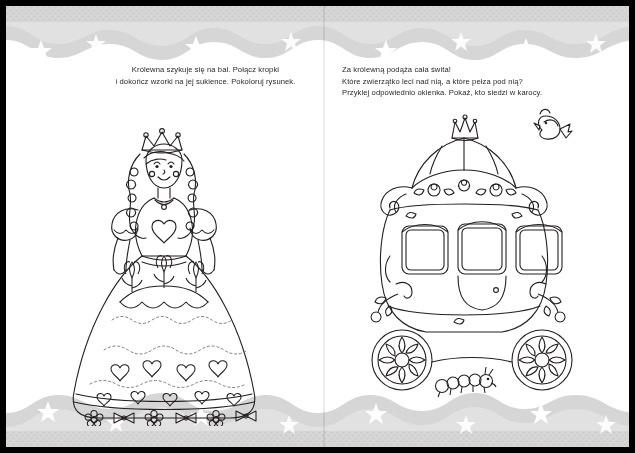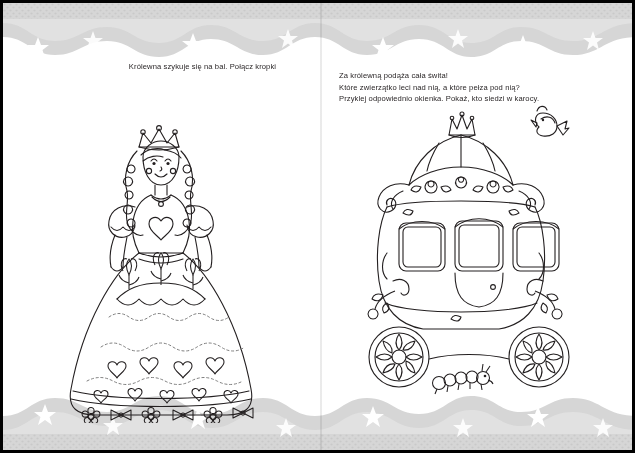--- a/index.html
+++ b/index.html
@@ -12,21 +12,21 @@
     height: 453px;
     overflow: hidden;
     font-family: "Liberation Sans", sans-serif;
   }
   #page {
     position: relative;
     width: 635px;
     height: 453px;
     background: #ffffff;
     box-sizing: border-box;
-    border: 3px solid #000000;
+    border: 6px solid #000000;
     overflow: hidden;
   }
 
   
   .band {
     position: absolute;
     left: 0;
     width: 635px;
     overflow: hidden;
     pointer-events: none;
@@ -53,21 +53,21 @@
     letter-spacing: 0.1px;
   }
   .instructions.left {
     left: 92px;
     top: 58px;
     width: 215px;
     text-align: center;
   }
   .instructions.right {
     left: 336px;
-    top: 67px;
+    top: 58px;
     width: 272px;
     text-align: left;
   }
   .instructions p { margin: 0; }
 
   
   .art {
     position: absolute;
   }
   .art.princess {
@@ -186,20 +186,21 @@
         <polygon points="535,26 538,34 546,34 539.5,39 542,47 535,42 528,47 530.5,39 524,34 532,34"></polygon>
         <polygon points="600,38 602.5,45 610,45 604,49.5 606,57 600,52.5 594,57 596,49.5 590,45 597.5,45" opacity="0.9"></polygon>
       </g>
     </svg>
   </div>
 
   <div class="fold"></div>
 
   <div class="instructions left">
     <p>Królewna szykuje się na bal. Połącz kropki</p>
+    <p>i dokończ wzorki na jej sukience. Pokoloruj rysunek.</p>
   </div>
 
   <div class="instructions right">
     <p>Za królewną podąża cała świta!</p>
     <p>Które zwierzątko leci nad nią, a które pełza pod nią?</p>
     <p>Przyklej odpowiednio okienka. Pokaż, kto siedzi w karocy.</p>
   </div>
 
   <div class="art princess">
     <svg width="250" height="320" viewBox="0 0 250 320">

